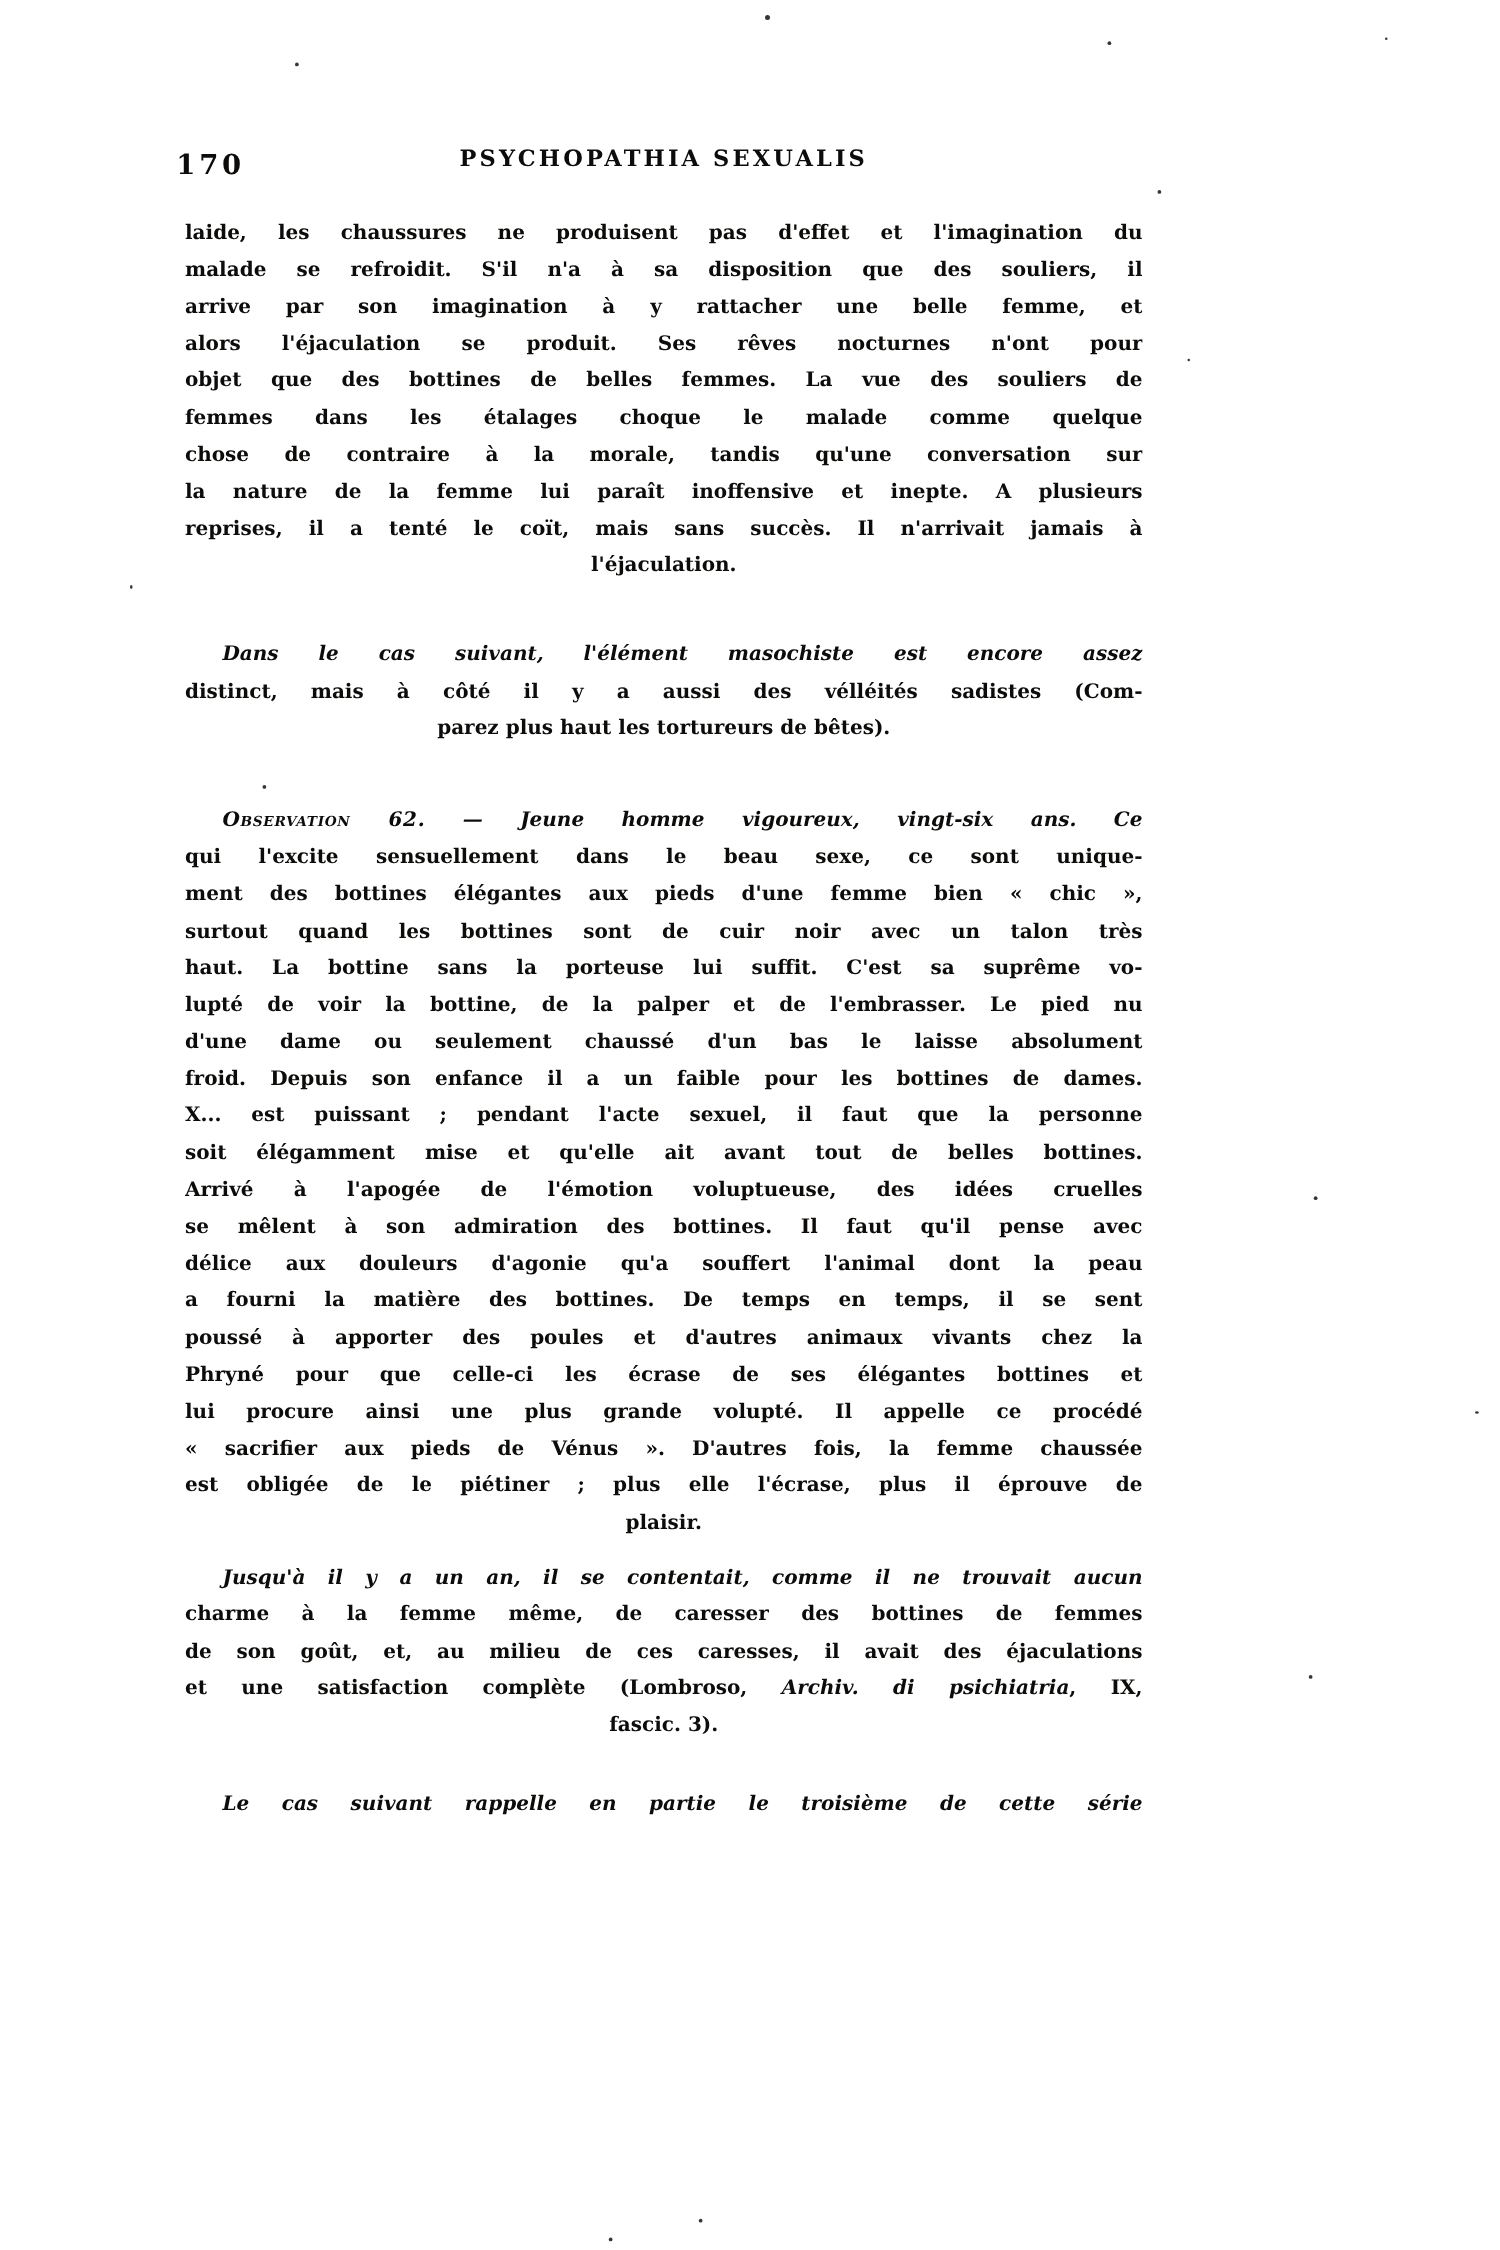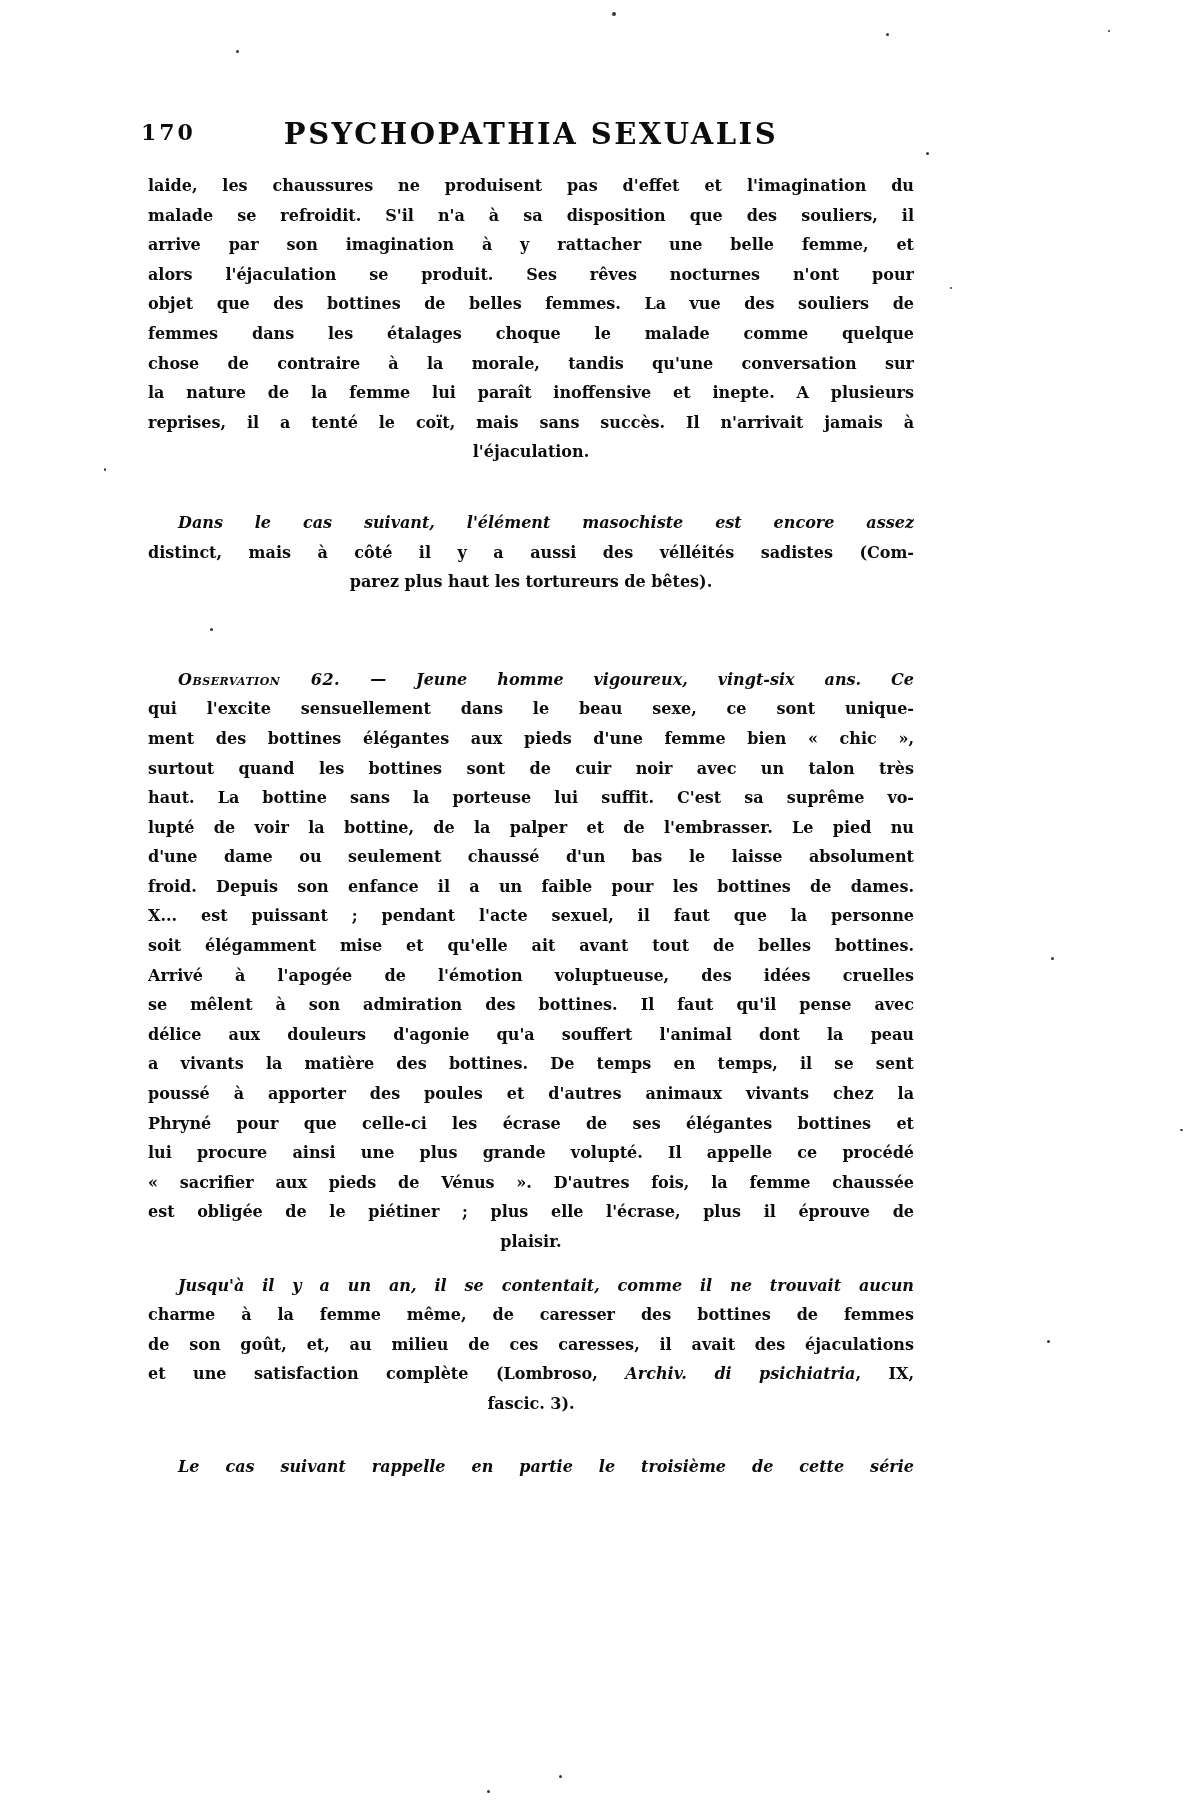--- a/index.html
+++ b/index.html
@@ -12,21 +12,21 @@
     font-weight: 700;
     overflow: hidden;
   }
   .page { position: absolute; inset: 0; padding-left: 32px; }
   .pagenum {
     position: absolute; left: 141px; top: 119px;
     font-size: 22px; letter-spacing: 3px;
   }
   .running-title {
     position: absolute; left: 148px; top: 117px; width: 766px;
-    text-align: center; font-size: 29px; letter-spacing: 2.5px;
+    text-align: center; font-size: 18px; letter-spacing: 2.5px;
   }
   .text-block {
     position: absolute; left: 148px; top: 171px; width: 766px;
     font-size: 16px; line-height: 29.6px;
     text-rendering: optimizeLegibility;
   }
   .para { margin: 0; }
   .jline {
     text-align: justify;
     text-align-last: justify;
@@ -68,36 +68,36 @@
     </div>
 
     <div class="para" style="margin-top:41px">
       <div class="jline ind">Dans le cas suivant, l'élément masochiste est encore assez</div>
       <div>
           <div class="jline">distinct, mais à côté il y a aussi des vélléités sadistes (Com-</div>
         </div>
       <div class="lline">parez plus haut les tortureurs de bêtes).</div>
     </div>
 
-    <div class="para" style="margin-top:68px">
+    <div class="para" style="margin-top:44px">
       <div class="jline ind"><span class="sc">Observation 62.</span><span> — Jeune homme vigoureux, vingt-six ans. Ce</span></div>
       <div>
           <div class="jline">qui l'excite sensuellement dans le beau sexe, ce sont unique-</div>
           <div class="jline">ment des bottines élégantes aux pieds d'une femme bien « chic »,</div>
           <div class="jline">surtout quand les bottines sont de cuir noir avec un talon très</div>
           <div class="jline">haut. La bottine sans la porteuse lui suffit. C'est sa suprême vo-</div>
           <div class="jline">lupté de voir la bottine, de la palper et de l'embrasser. Le pied nu</div>
           <div class="jline">d'une dame ou seulement chaussé d'un bas le laisse absolument</div>
           <div class="jline">froid. Depuis son enfance il a un faible pour les bottines de dames.</div>
           <div class="jline">X... est puissant ; pendant l'acte sexuel, il faut que la personne</div>
           <div class="jline">soit élégamment mise et qu'elle ait avant tout de belles bottines.</div>
           <div class="jline">Arrivé à l'apogée de l'émotion voluptueuse, des idées cruelles</div>
           <div class="jline">se mêlent à son admiration des bottines. Il faut qu'il pense avec</div>
           <div class="jline">délice aux douleurs d'agonie qu'a souffert l'animal dont la peau</div>
-          <div class="jline">a vivants la matière des bottines. De temps en temps, il se sent</div>
+          <div class="jline">a fourni la matière des bottines. De temps en temps, il se sent</div>
           <div class="jline">poussé à apporter des poules et d'autres animaux vivants chez la</div>
           <div class="jline">Phryné pour que celle-ci les écrase de ses élégantes bottines et</div>
           <div class="jline">lui procure ainsi une plus grande volupté. Il appelle ce procédé</div>
           <div class="jline">« sacrifier aux pieds de Vénus ». D'autres fois, la femme chaussée</div>
           <div class="jline">est obligée de le piétiner ; plus elle l'écrase, plus il éprouve de</div>
         </div>
       <div class="lline">plaisir.</div>
     </div>
 
     <div class="para" style="margin-top:14px">

